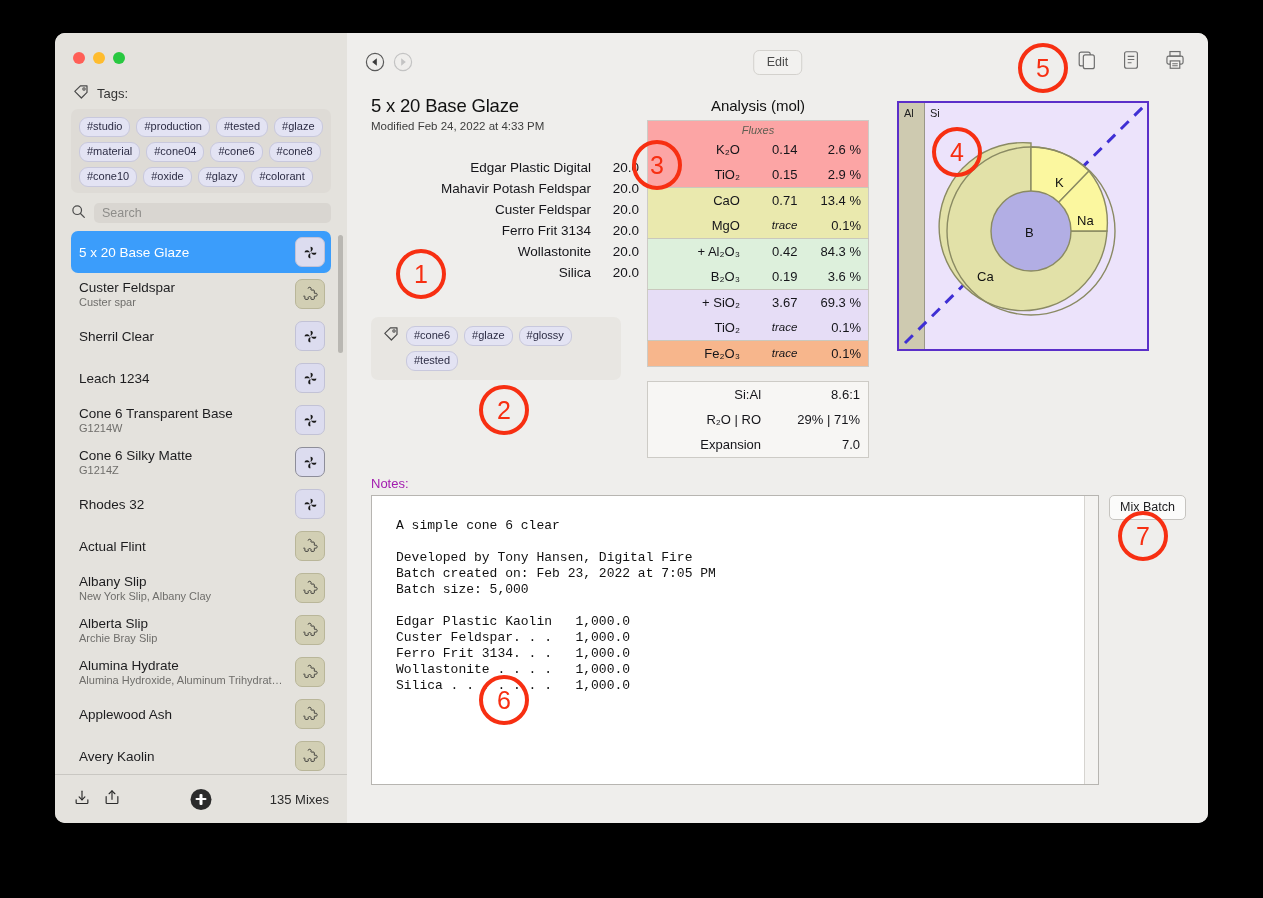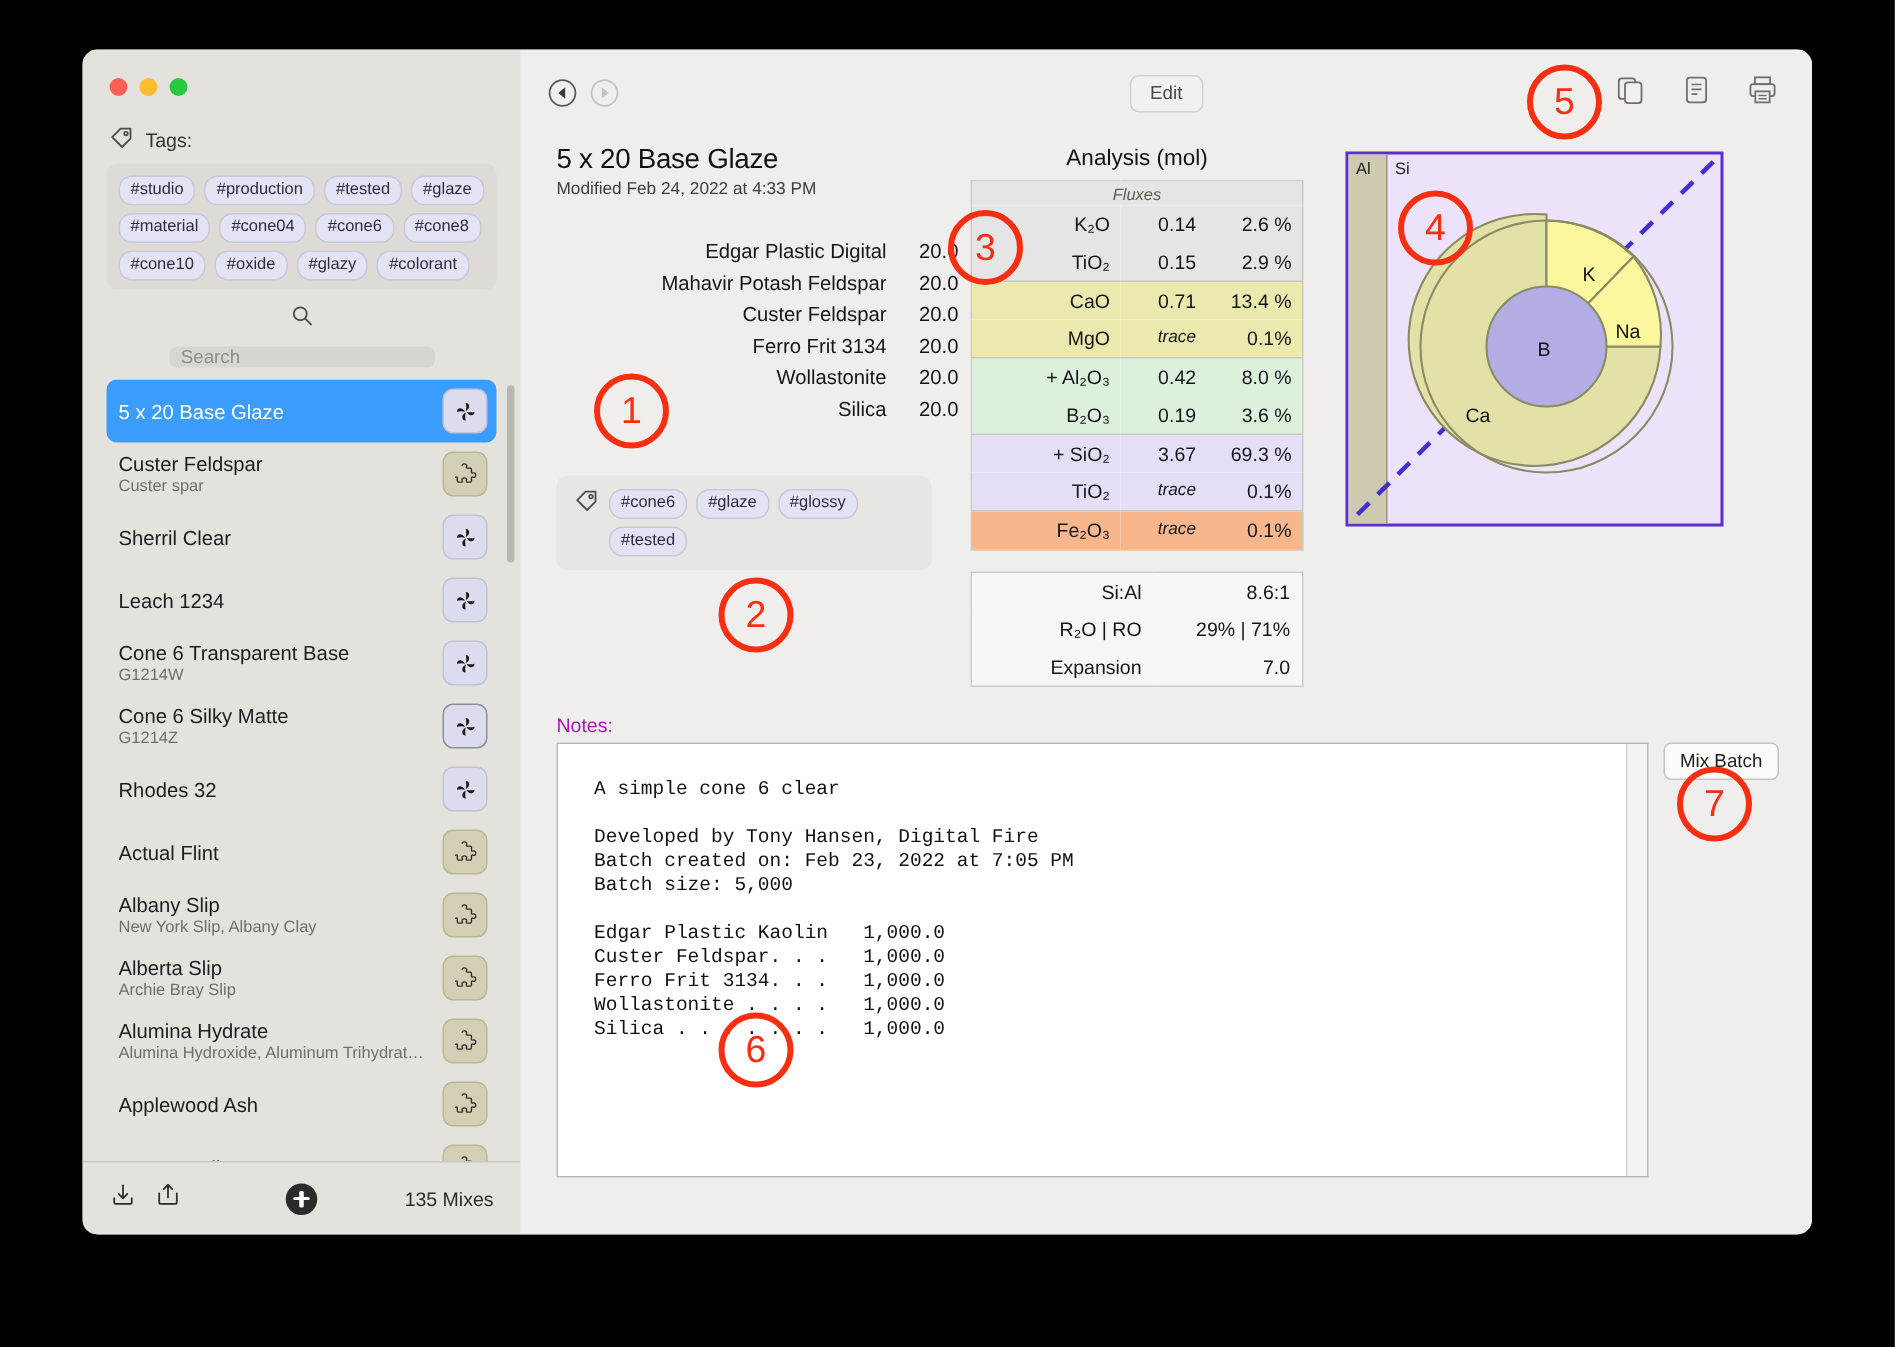--- a/index.html
+++ b/index.html
@@ -86,21 +86,20 @@
     padding: 1px 7px 2px 7px;
     line-height: 15px;
     white-space: nowrap;
   }
 
   .search-row {
     display: flex;
     align-items: center;
     gap: 8px;
     margin: 10px 16px 8px 16px;
-    flex-direction: column;
   }
   .search-icon-wrap { flex: none; display: block; }
   .search-input {
     flex: 1;
     height: 20px;
     background: #d9d6d1;
     border: none;
     border-radius: 5px;
     font-size: 12.5px;
     color: #3a3a3a;
@@ -328,21 +327,21 @@
   .at-pct { text-align: right; width: 29%; }
   .at-trace { color: #6d6d6d; font-style: italic; font-size: 11.5px; }
   .fluxes-row td {
     text-align: center;
     font-style: italic;
     font-size: 11px;
     color: #5e5e52;
     height: 15px;
     padding: 1px 0 0 0;
   }
-  .band-a { background: #e5e5e5; }
+  .band-a { background: #fca5a5; }
   .band-b { background: #eae9ae; }
   .band-c { background: #ddf0dc; }
   .band-d { background: #e6ddf6; }
   .band-e { background: #f7b68c; }
   .band-sep { border-top: 1px solid #c9c8bd; }
 
   .summary-table {
     margin-top: 14px;
     border: 1px solid #cdcbc6;
     border-collapse: collapse;
@@ -823,21 +822,21 @@
                 <td class="at-pct">13.4 %</td>
               </tr>
               <tr class="band-b">
                 <td class="at-label">MgO</td>
                 <td class="at-val at-trace">trace</td>
                 <td class="at-pct">0.1%</td>
               </tr>
               <tr class="band-c band-sep">
                 <td class="at-label"><span>+ </span><span>Al₂O₃</span></td>
                 <td class="at-val">0.42</td>
-                <td class="at-pct">8.0 %</td>
+                <td class="at-pct">84.3 %</td>
               </tr>
               <tr class="band-c">
                 <td class="at-label">B₂O₃</td>
                 <td class="at-val">0.19</td>
                 <td class="at-pct">3.6 %</td>
               </tr>
               <tr class="band-d band-sep">
                 <td class="at-label"><span>+ </span><span>SiO₂</span></td>
                 <td class="at-val">3.67</td>
                 <td class="at-pct">69.3 %</td>

